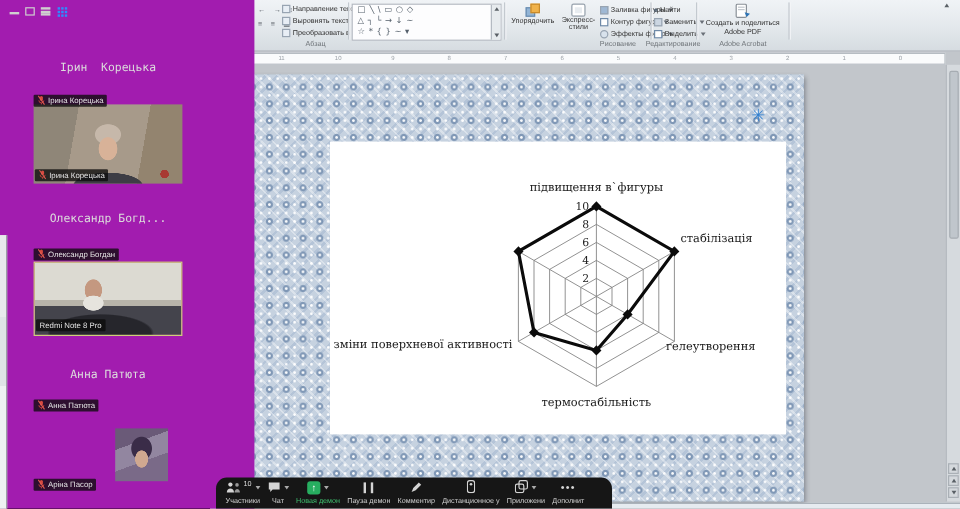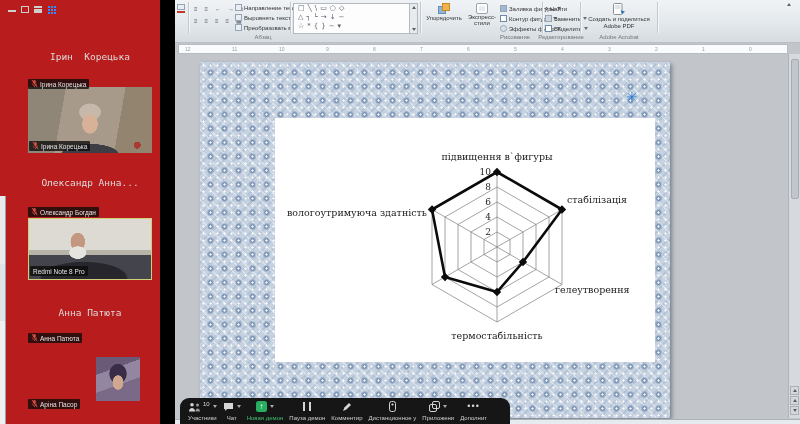--- a/index.html
+++ b/index.html
@@ -57,21 +57,21 @@
   
   #vscroll { left:613px; top:54px; width:12px; height:364px; background:#d6dade; border-left:1px solid #aeb4ba; }
   #vthumb { position:absolute; left:1.5px; top:5px; width:8px; height:140px; background:#c0c6cc; border:1px solid #a6acb2; border-radius:2px; }
   .vbtn { position:absolute; left:1px; width:9px; height:9px; background:#d4d8dc; border:1px solid #aab0b6; display:flex; align-items:center; justify-content:center; }
   .tri-u { width:0;height:0;border-left:2.5px solid transparent;border-right:2.5px solid transparent;border-bottom:3px solid #5a6066; }
   .tri-d { width:0;height:0;border-left:2.5px solid transparent;border-right:2.5px solid transparent;border-top:3px solid #5a6066; }
   #statusbar { left:0; top:419px; width:625px; height:5px; background:#e6ebf0; border-top:1px solid #aab2ba; }
   #ribbon-collapse { left:612px; top:3px; }
 
   
-  #sidebar { left:0; top:0; width:160px; height:424px; background:#b91c1c; z-index:5; }
+  #sidebar { left:0; top:0; width:212px; height:424px; background:#a21caf; z-index:5; }
   #ctl-min { left:8px; top:10px; width:8px; height:2px; background:#cfcfcf; }
   #ctl-rect { left:21px; top:6px; width:8px; height:7px; border:1px solid #cfcfcf; }
   #ctl-list { left:34px; top:6px; width:8px; height:7px; border-top:2px solid #cfcfcf; border-bottom:2px solid #cfcfcf; background:linear-gradient(#cfcfcf,#cfcfcf) center/100% 2px no-repeat; }
   #ctl-grid { left:48px; top:6px; width:2px; height:2px; background:#2d8cff;
     box-shadow:3px 0 #2d8cff,6px 0 #2d8cff,0 3px #2d8cff,3px 3px #2d8cff,6px 3px #2d8cff,0 6px #2d8cff,3px 6px #2d8cff,6px 6px #2d8cff; }
   .tile-name { left:0; width:180px; text-align:center; font-family:"DejaVu Sans Mono", monospace; font-size:9.5px; color:#dcdcdc; white-space:pre; }
   .nametag { height:10px; display:flex; align-items:center; gap:2px; background:rgba(12,12,12,0.78); padding:0 3px; border-radius:1px; z-index:3; }
   .nametag span { font-size:6.5px; color:#e3e3e3; white-space:nowrap; }
   .vid { overflow:hidden; }
   #video-1 { left:28px; top:87px; width:124px; height:66px;
@@ -276,21 +276,21 @@
               <text x="216" y="57.0" text-anchor="end" font-size="9" font-family="DejaVu Serif, serif" fill="#222">10</text>
               <text x="216" y="72.0" text-anchor="end" font-size="9" font-family="DejaVu Serif, serif" fill="#222">8</text>
               <text x="216" y="87.0" text-anchor="end" font-size="9" font-family="DejaVu Serif, serif" fill="#222">6</text>
               <text x="216" y="102.0" text-anchor="end" font-size="9" font-family="DejaVu Serif, serif" fill="#222">4</text>
               <text x="216" y="117.0" text-anchor="end" font-size="9" font-family="DejaVu Serif, serif" fill="#222">2</text>
             </svg>
           <div class="axlabel abs" style="left:222px;top:33px;transform:translateX(-50%);">підвищення в`фигуры</div>
           <div class="axlabel abs" style="left:292px;top:76px;">стабілізація</div>
           <div class="axlabel abs" style="left:280px;top:166px;">гелеутворення</div>
           <div class="axlabel abs" style="left:222px;top:212px;transform:translateX(-50%);">термостабільність</div>
-          <div class="axlabel abs" style="right:228px;top:89px;">вологоутримуюча здатність</div>
+          <div class="axlabel abs" style="right:228px;top:164px;">зміни поверхневої активності</div>
         </div>
       </div>
     </div>
 
     <div id="vscroll" class="abs">
       <div id="vthumb"></div>
       <div class="vbtn" style="top:332px;">
           <span class="tri-u"></span>
         </div>
       <div class="vbtn" style="top:342px;">
@@ -324,21 +324,21 @@
     <div class="nametag abs" style="left:29px;top:141px;">
       <span><svg width="7" height="9" viewBox="0 0 10 12">
             <rect x="3.2" y="1" width="3.6" height="5.6" rx="1.8" fill="#d6493f"></rect>
             <path d="M2 6.2a3 3 0 0 0 6 0" stroke="#d6493f" fill="none" stroke-width="1"></path>
             <line x1="5" y1="9.2" x2="5" y2="11" stroke="#d6493f" stroke-width="1"></line>
             <line x1="1.3" y1="0.8" x2="8.7" y2="11.2" stroke="#e05a50" stroke-width="1.3"></line>
           </svg></span>
       <span>Ірина Корецька</span>
     </div>
 
-    <div class="tile-name abs" style="top:177px;">Олександр Анна...</div>
+    <div class="tile-name abs" style="top:177px;">Олександр Богд...</div>
     <div class="nametag abs" style="left:28px;top:207px;">
       <span><svg width="7" height="9" viewBox="0 0 10 12">
             <rect x="3.2" y="1" width="3.6" height="5.6" rx="1.8" fill="#d6493f"></rect>
             <path d="M2 6.2a3 3 0 0 0 6 0" stroke="#d6493f" fill="none" stroke-width="1"></path>
             <line x1="5" y1="9.2" x2="5" y2="11" stroke="#d6493f" stroke-width="1"></line>
             <line x1="1.3" y1="0.8" x2="8.7" y2="11.2" stroke="#e05a50" stroke-width="1.3"></line>
           </svg></span>
       <span>Олександр Богдан</span>
     </div>
 

